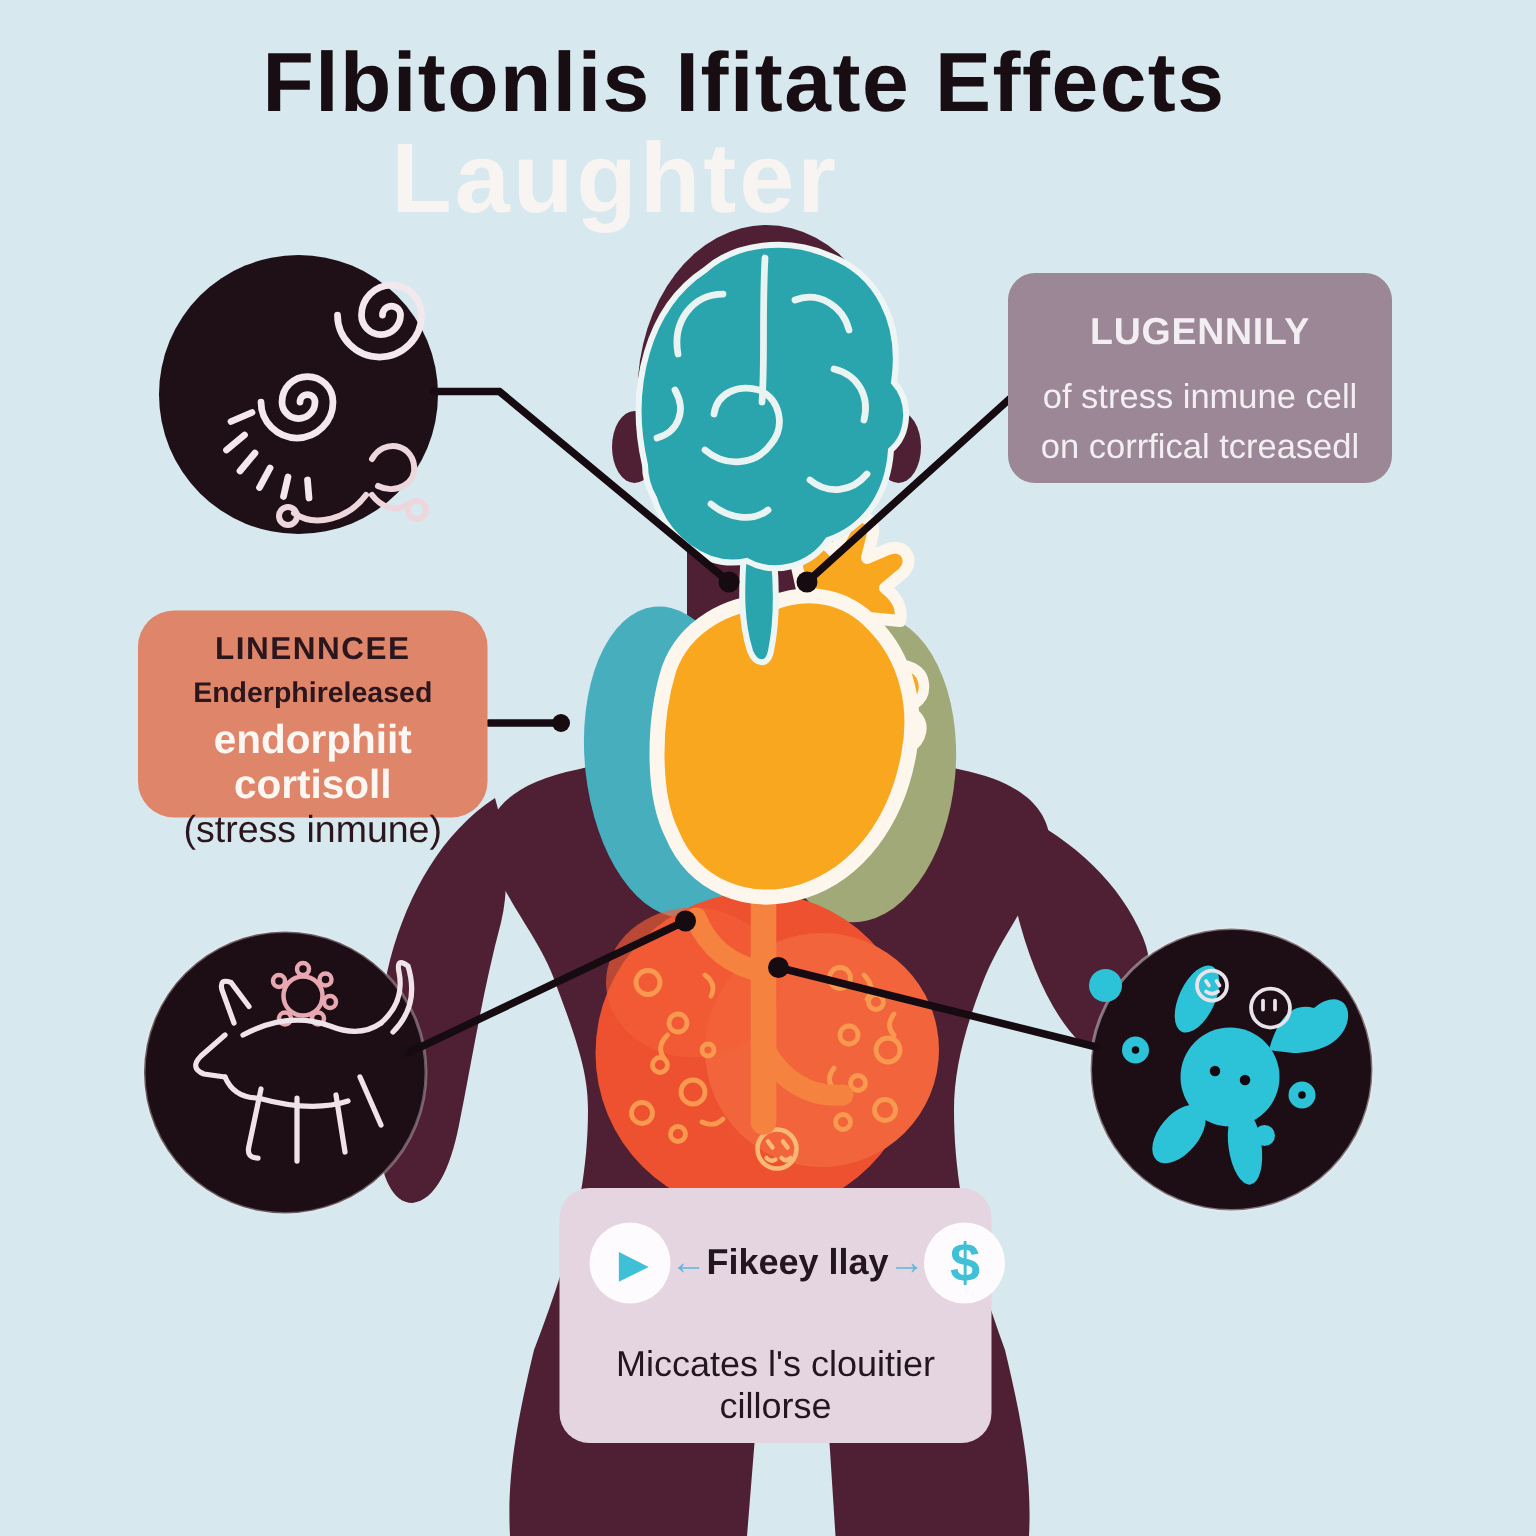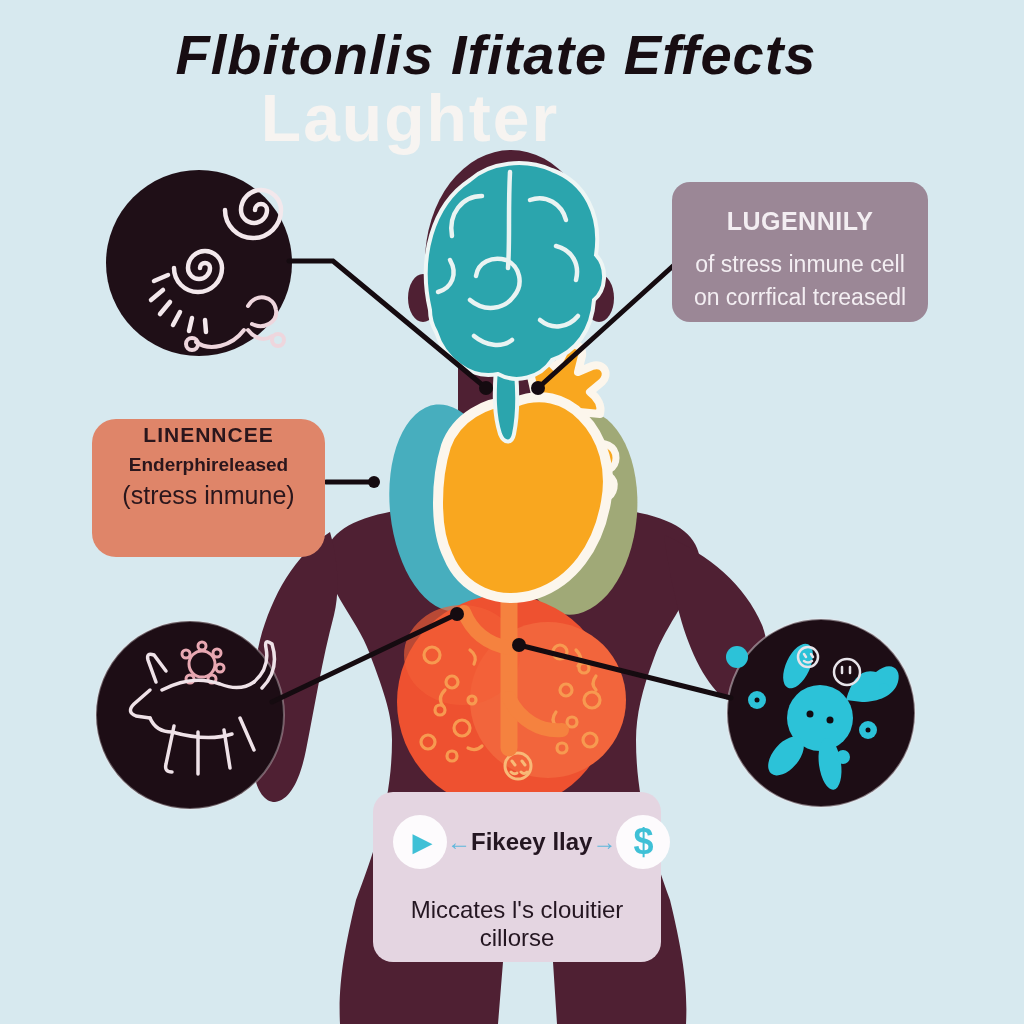--- a/index.html
+++ b/index.html
@@ -4,36 +4,36 @@
 <style>
   html,body{margin:0;padding:0;background:#9aa4a8;}
   .canvas{
     position:relative;width:1024px;height:1024px;margin:0 auto;
     background:#d7e9ef;overflow:hidden;
     font-family:"Liberation Sans", sans-serif;
   }
   .art{position:absolute;left:0;top:0;width:1024px;height:1024px;}
   .title1{
     position:absolute;top:22px;left:0;width:992px;text-align:center;
-    font-size:56px;font-weight:bold;color:#170d12;letter-spacing:1px;white-space:nowrap;font-style:italic;
+    font-size:56px;font-weight:bold;color:#170d12;letter-spacing:1px;white-space:nowrap;
   }
   .title2{
     position:absolute;top:80px;left:0;width:820px;text-align:center;
     font-size:66px;font-weight:bold;color:#f7f4f1;letter-spacing:2px;
   }
   .callout{position:absolute;box-sizing:border-box;text-align:center;}
   .co-tr{
     left:672px;top:182px;width:256px;height:140px;background:#9b8796;
     border-radius:18px;padding-top:25px;color:#f3eef2;
   }
   .co-tr .h{font-weight:bold;font-size:25px;letter-spacing:.5px;margin-bottom:12px;}
   .co-tr .l{font-size:23px;line-height:33px;}
   .co-l{
     left:92px;top:407px;width:233px;height:138px;background:#df8569;
-    border-radius:24px;padding-top:1px;line-height:30px;margin-top:12px;
+    border-radius:24px;padding-top:11px;line-height:30px;
   }
   .co-l .h{font-size:21px;font-weight:bold;color:#2a161c;letter-spacing:1px;}
   .co-l .l1{font-size:19px;color:#2a161c;font-weight:bold;}
   .co-l .l2{font-size:27px;font-weight:bold;color:#fdf7f3;}
   .co-l .l3{font-size:25px;color:#2a161c;}
   .co-b{
     left:373px;top:792px;width:288px;height:170px;background:#e4d5e1;
     border-radius:20px;padding-top:13px;
   }
   .co-b .h{font-size:26px;font-weight:bold;color:#241621;letter-spacing:.5px;}
@@ -238,20 +238,21 @@
 
   <div class="callout co-tr">
     <div class="h">LUGENNILY</div>
     <div class="l">of stress inmune cell</div>
     <div class="l">on corrfical tcreasedl</div>
   </div>
 
   <div class="callout co-l">
     <div class="h">LINENNCEE</div>
     <div class="l1">Enderphireleased</div>
+    <div class="l2">endorphiit cortisoll</div>
     <div class="l3">(stress inmune)</div>
   </div>
 
   <div class="callout co-b">
     <div class="icon-row">
       <div class="icon-circle">
         <span class="play-glyph">▶</span>
       </div>
       <div class="mid">
         <span class="arrow">←</span><span>Fikeey llay</span><span class="arrow">→</span>

